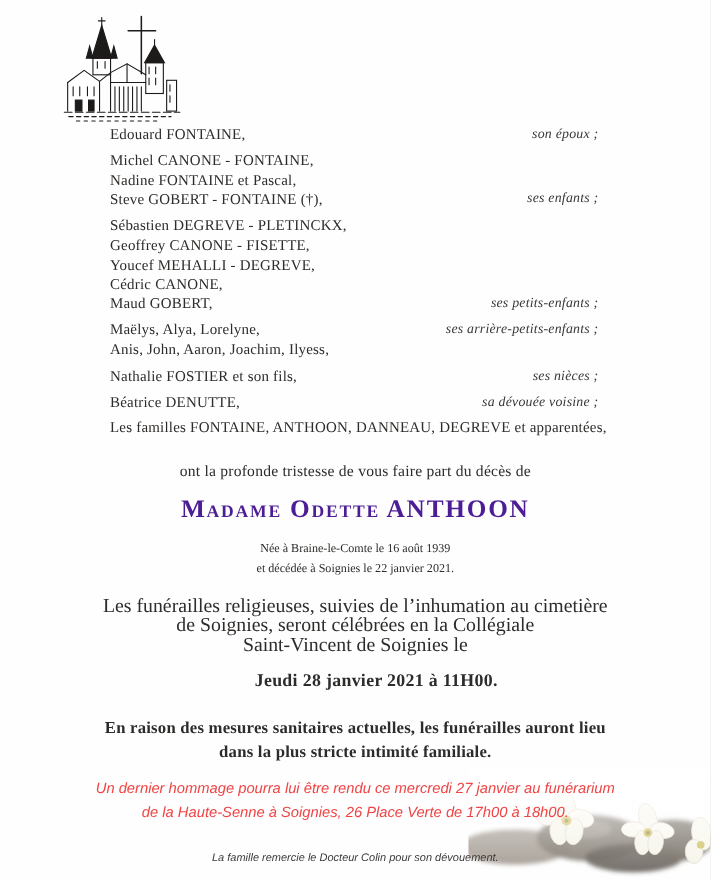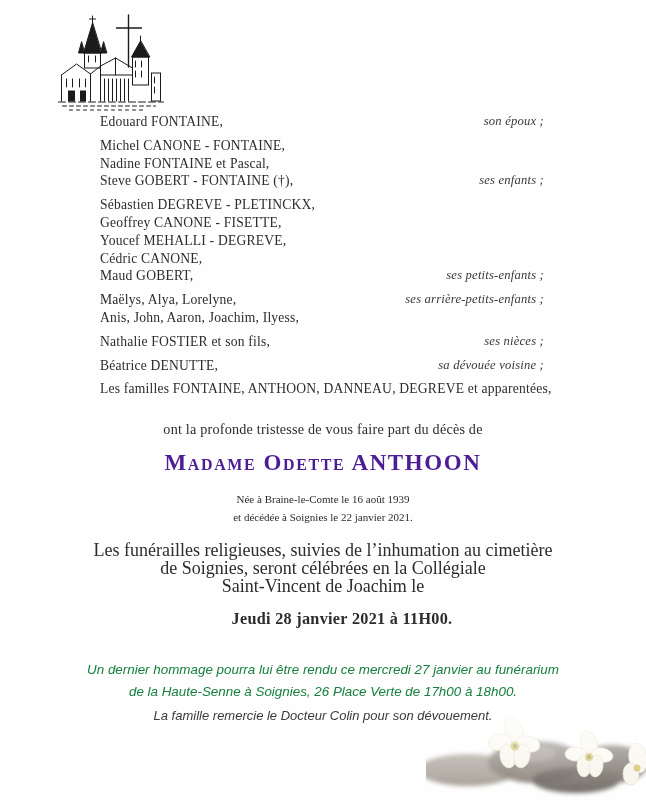--- a/index.html
+++ b/index.html
@@ -46,28 +46,28 @@
   .sub{font-size:11px;line-height:18px;margin:0;}
   .ceremony{margin-top:15px;font-size:18px;line-height:18px;}
   .datetime{
     margin-top:15px;font-size:16.2px;font-weight:700;letter-spacing:.3px;margin-left:38px;
   }
   .covid{
     margin-top:22px;font-size:15.2px;font-weight:700;
     line-height:21.5px;letter-spacing:.2px;
   }
   .tribute{
-    margin-top:30px;
+    margin-top:12px;
     font-family:"Liberation Sans", sans-serif;
-    font-style:italic;font-size:13.4px;line-height:21.5px;color:#15803d;
+    font-style:italic;font-size:13.4px;line-height:21.5px;color:#ef4444;
   }
   .thanks{
-    margin-top:6px;
+    margin-top:26px;
     font-family:"Liberation Sans", sans-serif;
-    font-style:italic;font-size:13px;color:#3c3a38;
+    font-style:italic;font-size:10px;color:#3c3a38;
   }
   
   .photo{
     position:absolute;right:0;bottom:2px;width:220px;height:102px;z-index:1;
   }
 </style>
 </head>
 <body>
 
 <div class="page">
@@ -233,24 +233,28 @@
 
   <div class="center-col">
     <p class="intro">ont la profonde tristesse de vous faire part du décès de</p>
     <div class="deceased">Madame Odette ANTHOON</div>
     <p class="sub">Née à Braine-le-Comte le 16 août 1939</p>
     <p class="sub">et décédée à Soignies le 22 janvier 2021.</p>
 
     <div class="ceremony">
       <div>Les funérailles religieuses, suivies de l’inhumation au cimetière</div>
       <div>de Soignies, seront célébrées en la Collégiale</div>
-      <div>Saint-Vincent de Joachim le</div>
+      <div>Saint-Vincent de Soignies le</div>
     </div>
     <div class="datetime">Jeudi 28 janvier 2021 à 11H00.</div>
 
+    <div class="covid">
+      <div>En raison des mesures sanitaires actuelles, les funérailles auront lieu</div>
+      <div>dans la plus stricte intimité familiale.</div>
+    </div>
 
     <div class="tribute">
       <div>Un dernier hommage pourra lui être rendu ce mercredi 27 janvier au funérarium</div>
       <div>de la Haute-Senne à Soignies, 26 Place Verte de 17h00 à 18h00.</div>
     </div>
 
     <div class="thanks">La famille remercie le Docteur Colin pour son dévouement.</div>
   </div>
 
 </div>

